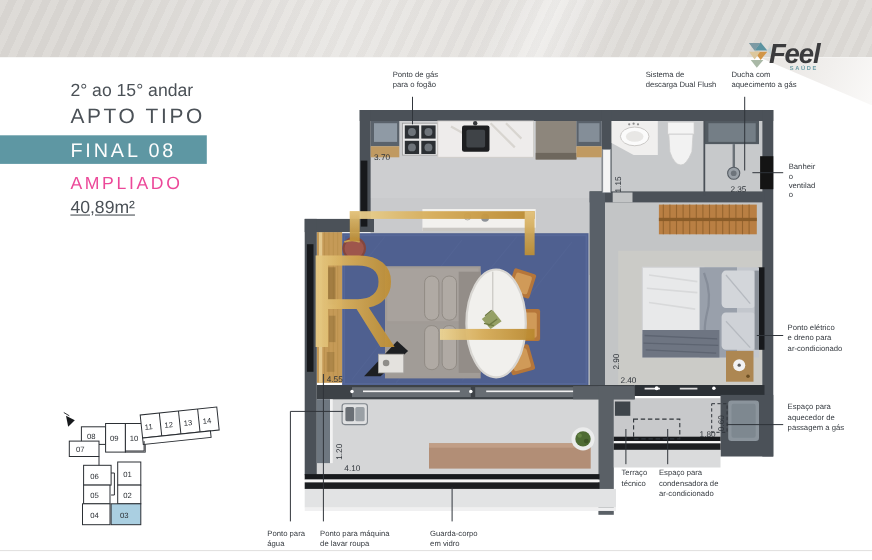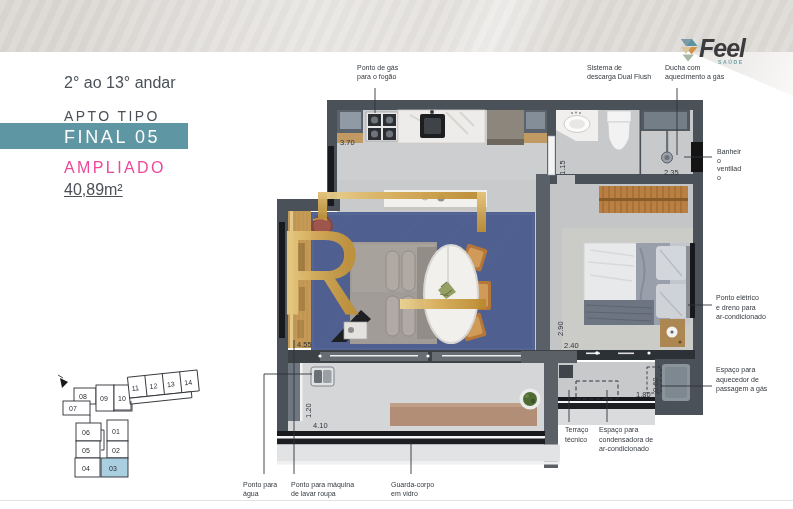--- a/index.html
+++ b/index.html
@@ -8,36 +8,36 @@
   .strip{position:absolute;left:0;top:0;width:793px;height:52px;
     background:
       repeating-linear-gradient(115deg, rgba(255,255,255,.10) 0 7px, rgba(0,0,0,.015) 7px 14px),
       linear-gradient(115deg, rgba(255,255,255,0) 55%, rgba(255,255,255,.45) 62%, rgba(255,255,255,0) 70%),
       linear-gradient(100deg, rgba(0,0,0,.03) 10%, rgba(255,255,255,.25) 40%, rgba(0,0,0,.02) 75%),
       #e1deda;}
   .stripwedge{position:absolute;left:690px;top:52px;width:103px;height:44px;
     background:linear-gradient(115deg,#e7e4e1 0%,#f1efed 55%,#faf9f8 100%);
     clip-path:polygon(0 0,103px 0,103px 44px);}
   .t1{position:absolute;left:64px;top:74px;font-size:16px;color:#4b5157;}
-  .t2{position:absolute;left:64px;top:96px;font-size:14px;letter-spacing:2.4px;color:#4b5157;margin-top:12px;}
+  .t2{position:absolute;left:64px;top:96px;font-size:19px;letter-spacing:2.4px;color:#4b5157;}
   .tealbox{position:absolute;left:0;top:123px;width:188px;height:26px;background:#5e97a3;}
   .t3{position:absolute;left:64px;top:127px;font-size:18px;letter-spacing:2.6px;color:#fdfdfd;}
   .t4{position:absolute;left:64px;top:159px;font-size:16px;letter-spacing:2.4px;color:#ec4899;}
   .t5{position:absolute;left:64px;top:181px;font-size:16px;color:#4b5157;text-decoration:underline;}
   .botline{position:absolute;left:0;top:500px;width:793px;height:1px;background:#e3e2e1;}
   svg text{font-family:"Liberation Sans", sans-serif;}
 </style>
 </head>
 <body>
 <div class="strip"></div>
 <div class="stripwedge"></div>
-<div class="t1">2° ao 13° andar</div>
+<div class="t1">2° ao 15° andar</div>
 <div class="t2">APTO TIPO</div>
 <div class="tealbox"></div>
-<div class="t3">FINAL 05</div>
+<div class="t3">FINAL 08</div>
 <div class="t4">AMPLIADO</div>
 <div class="t5">40,89m²</div>
 <div class="botline"></div>
 
 <svg width="130" height="45" viewBox="0 0 130 45" style="position:absolute;left:660px;top:25px;">
   <g>
     <polygon points="21,14 31,14 26,21" fill="#8ba3ab"></polygon>
     <polygon points="26,21 37.5,21 31.5,13.5" fill="#5b93a0"></polygon>
     <polygon points="31,14 26,21 21,14" fill="#7d9aa4"></polygon>
     <polygon points="26,22 37.5,22 31.5,29.5" fill="#d29547"></polygon>

